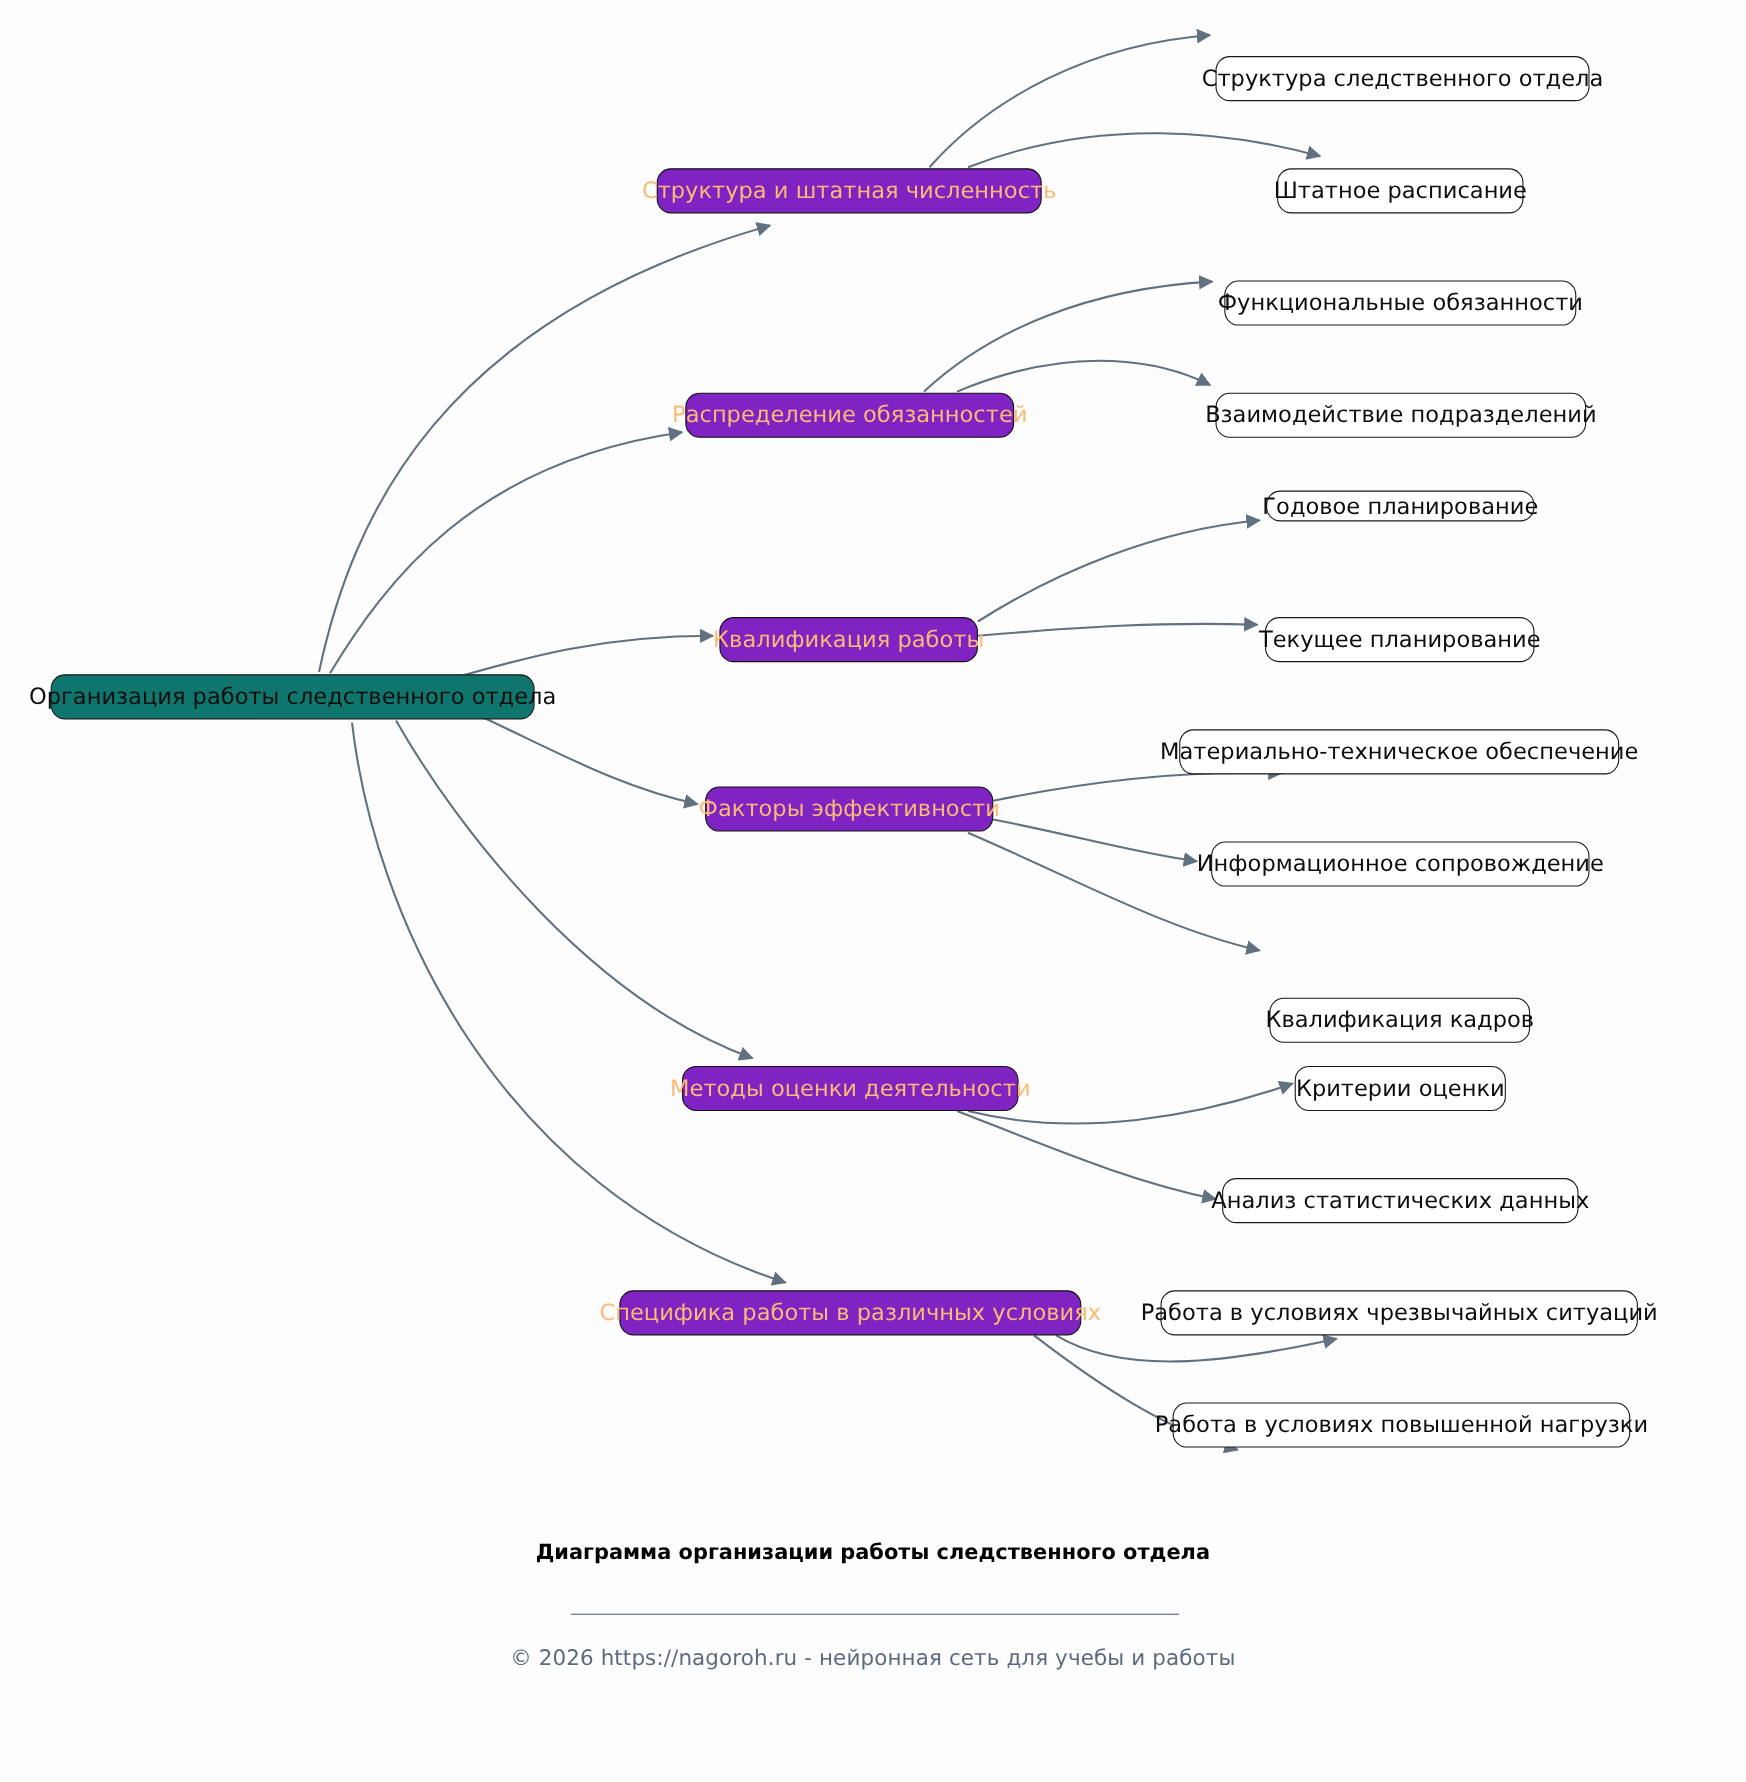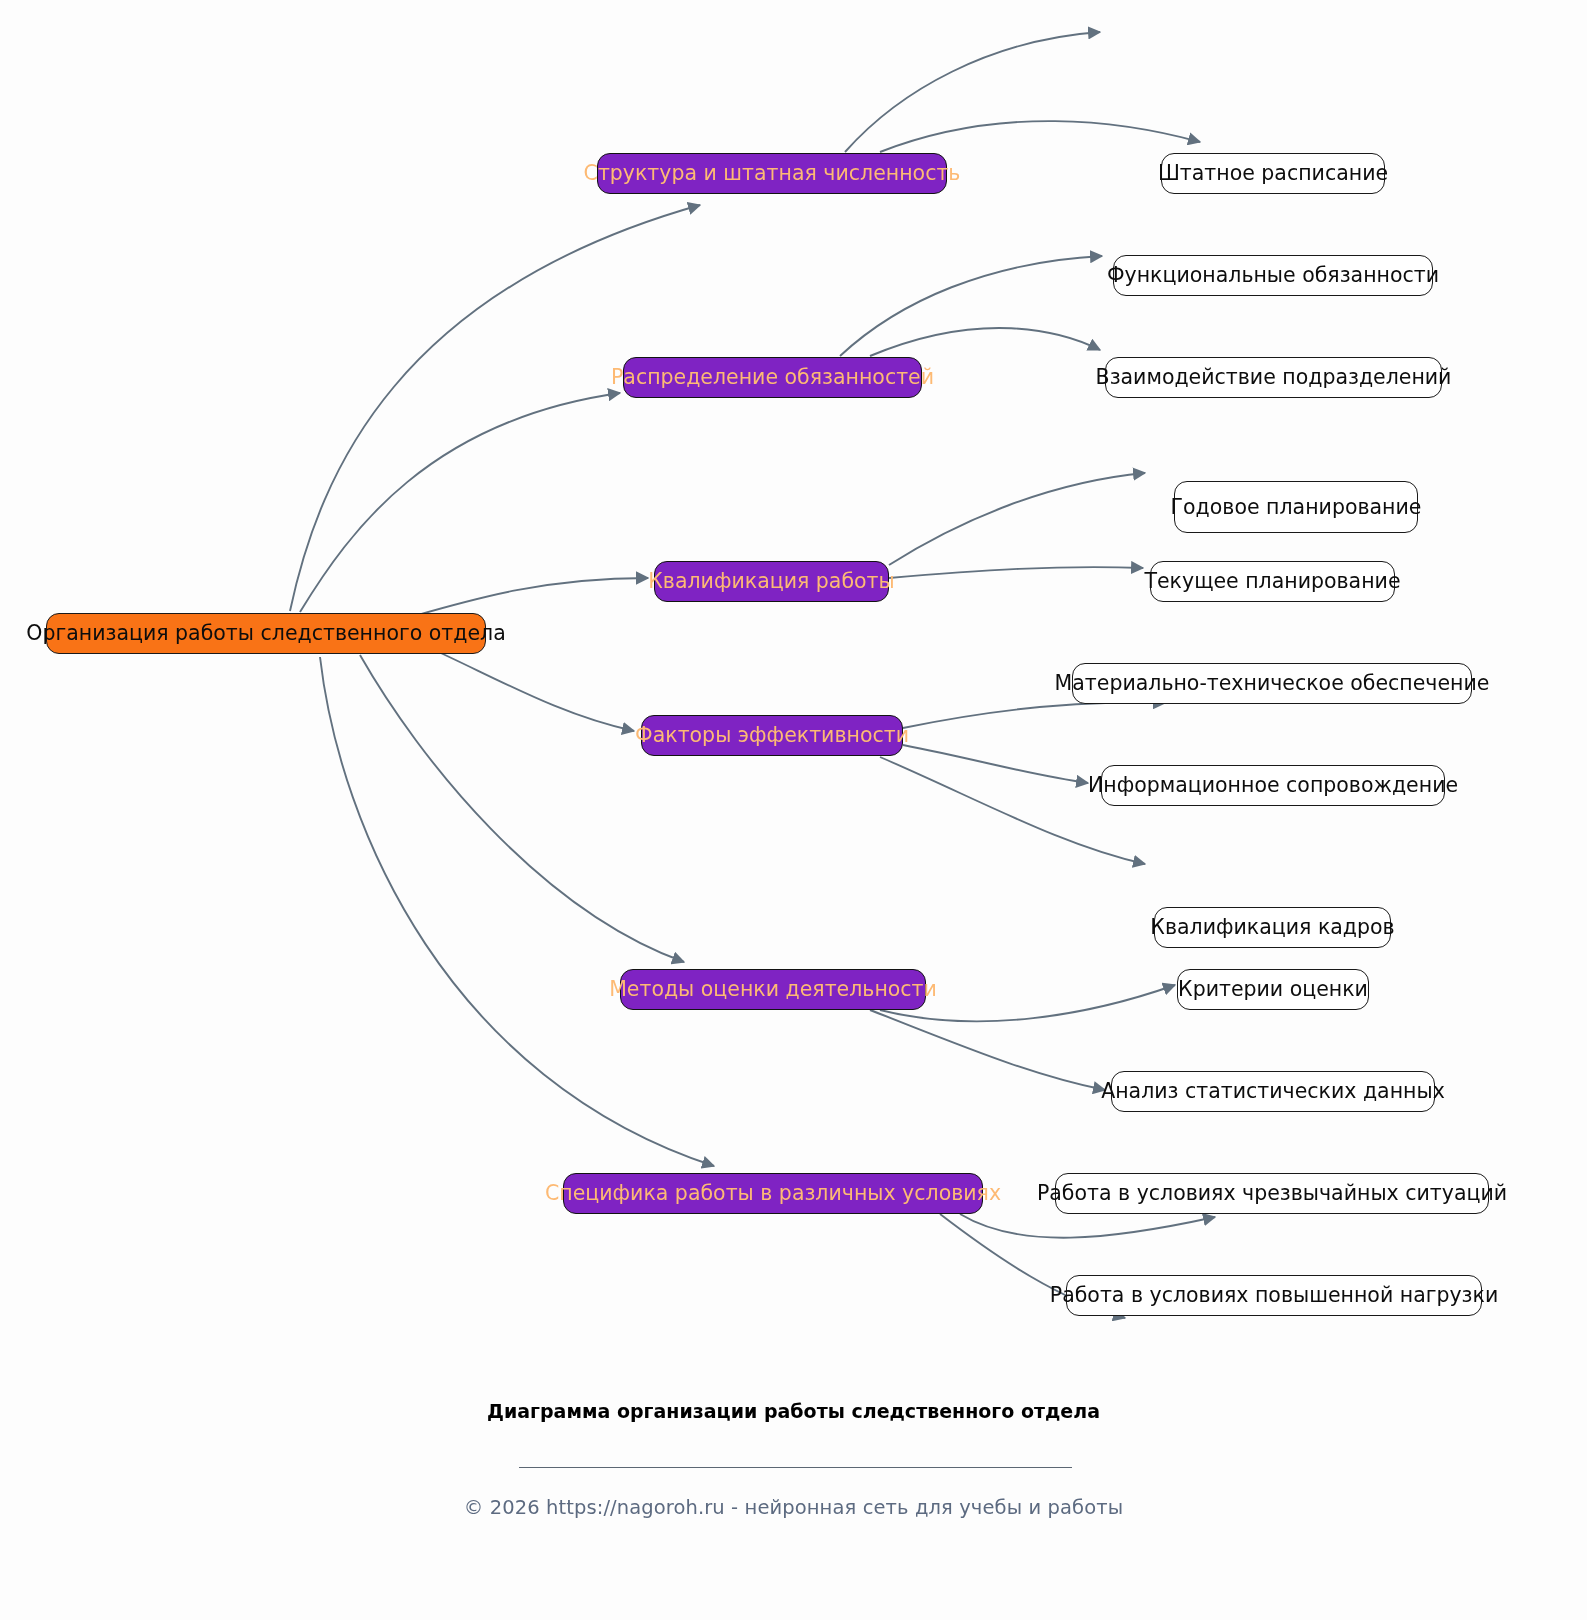--- a/index.html
+++ b/index.html
@@ -39,21 +39,21 @@
     display: flex;
     align-items: center;
     justify-content: center;
     border-radius: 13px;
     white-space: nowrap;
     pointer-events: auto;
     line-height: 1;
   }
 
   .node-root {
-    background: #f97316;
+    background: #0f766e;
     border: 1.6px solid #1a1a1a;
     color: #0d0d0d;
     font-size: 20.5px;
     padding: 0 4px;
   }
 
   .node-branch {
     background: #7f23c3;
     border: 1.6px solid #121212;
     color: #fdba74;
@@ -133,36 +133,39 @@
     </g>
 </svg>
 
 <div class="node-layer" id="node-layer">
     <div class="node node-root" style="left: 46px; top: 613px; width: 440px; height: 41px;">
       <span>Организация работы следственного отдела</span>
     </div>
     <div class="node node-branch" style="left: 597px; top: 153px; width: 350px; height: 41px;">
       <span>Структура и штатная численность</span>
     </div>
+    <div class="node node-leaf" style="left: 1105px; top: 51px; width: 340px; height: 41px;">
+      <span>Структура следственного отдела</span>
+    </div>
     <div class="node node-leaf" style="left: 1161px; top: 153px; width: 224px; height: 41px;">
       <span>Штатное расписание</span>
     </div>
     <div class="node node-branch" style="left: 623px; top: 357px; width: 299px; height: 41px;">
       <span>Распределение обязанностей</span>
     </div>
     <div class="node node-leaf" style="left: 1113px; top: 255px; width: 320px; height: 41px;">
       <span>Функциональные обязанности</span>
     </div>
     <div class="node node-leaf" style="left: 1105px; top: 357px; width: 337px; height: 41px;">
       <span>Взаимодействие подразделений</span>
     </div>
     <div class="node node-branch" style="left: 654px; top: 561px; width: 235px; height: 41px;">
       <span>Квалификация работы</span>
     </div>
-    <div class="node node-leaf" style="left: 1151px; top: 481px; width: 244px; height: 52px; margin-left: 23px;">
+    <div class="node node-leaf" style="left: 1151px; top: 446px; width: 244px; height: 28px;">
       <span>Годовое планирование</span>
     </div>
     <div class="node node-leaf" style="left: 1150px; top: 561px; width: 245px; height: 41px;">
       <span>Текущее планирование</span>
     </div>
     <div class="node node-branch" style="left: 641px; top: 715px; width: 262px; height: 41px;">
       <span>Факторы эффективности</span>
     </div>
     <div class="node node-leaf" style="left: 1072px; top: 663px; width: 400px; height: 41px;">
       <span>Материально-техническое обеспечение</span>

